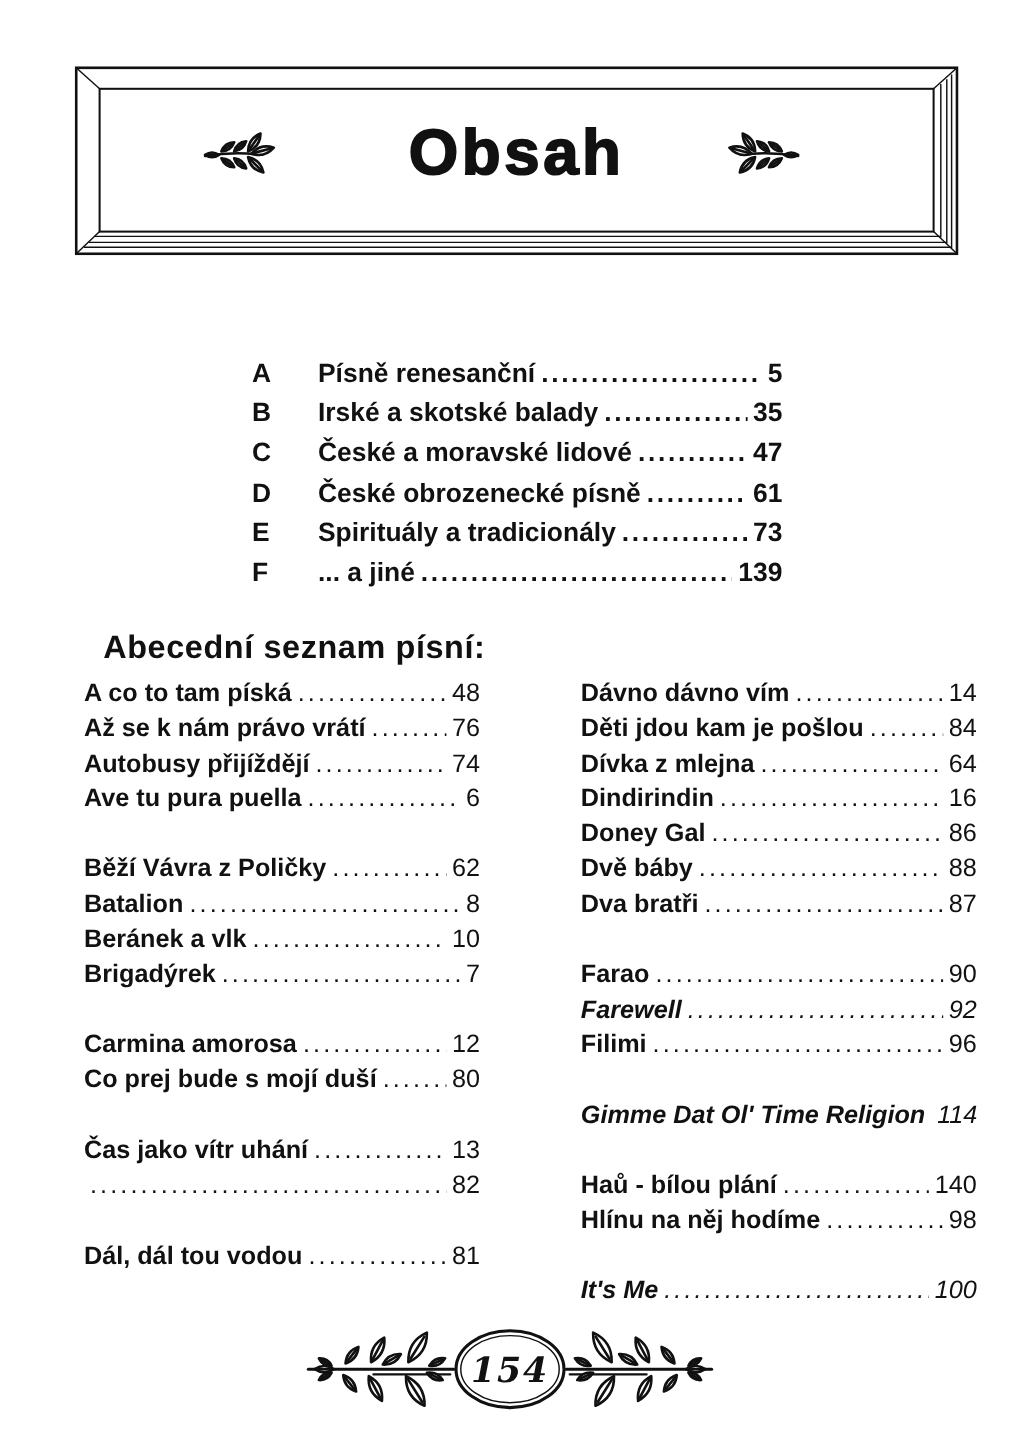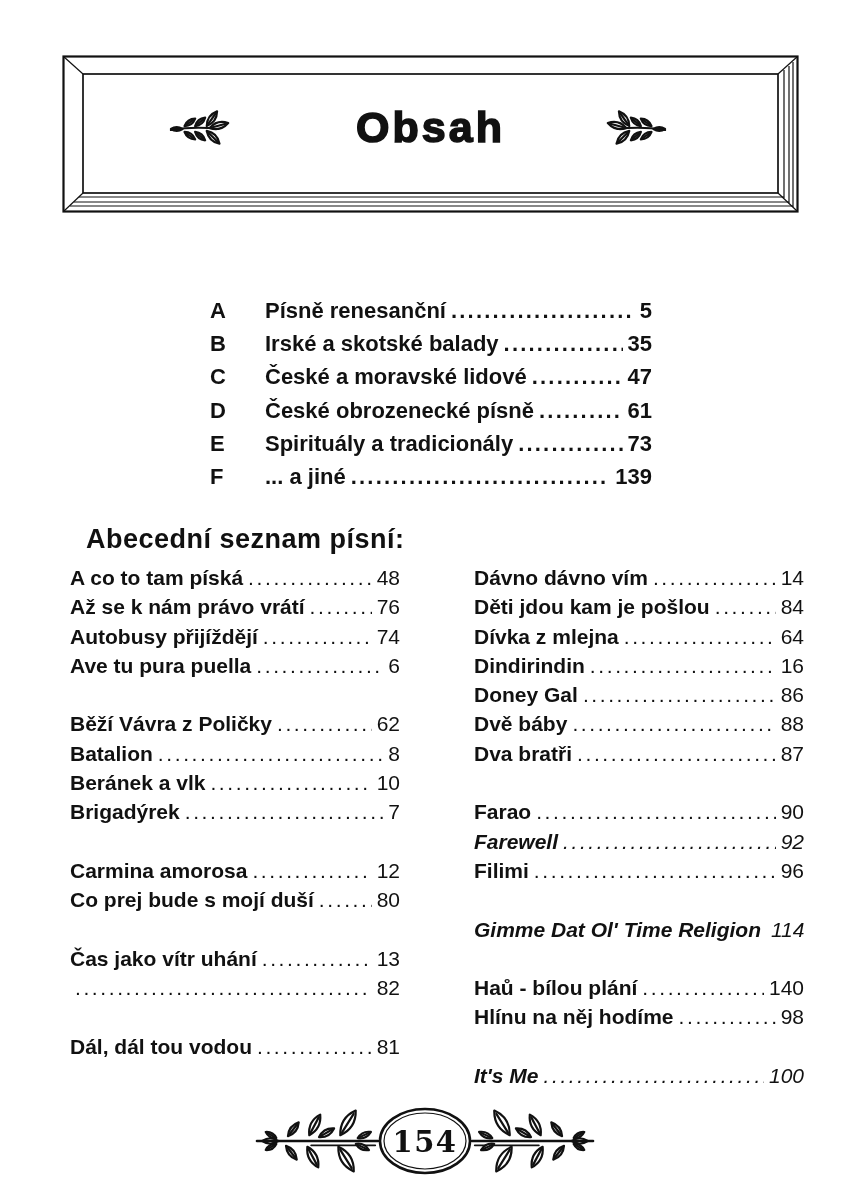--- a/index.html
+++ b/index.html
@@ -7,21 +7,21 @@
     position:relative; width:850px; height:1200px; background:#fff;
     font-family:"Liberation Sans", sans-serif; color:#111; overflow:hidden;
   }
   
   .frame { position:absolute; left:62px; top:55px; width:737px; height:158px; }
   .frame svg.border { position:absolute; left:0; top:0; width:737px; height:158px; }
   .title-wrap { position:absolute; left:0; top:0; right:0; bottom:0;
     display:flex; align-items:center; justify-content:center; }
   h1.title {
     margin:4px; transform:translateY(-7px);
-    font-size:43px; font-weight:bold; letter-spacing:3px;
+    font-size:53px; font-weight:bold; letter-spacing:3px;
     -webkit-text-stroke:1.6px #111;
   }
   .sprig { position:absolute; top:46px; width:62px; height:56px; }
   .sprig.left  { left:106px; }
   .sprig.right { left:544px; transform:scaleX(-1); }
 
   
   .sections { position:absolute; left:210px; top:272px; width:442px; }
   .sec-row { display:flex; align-items:baseline; height:33.2px; line-height:33.2px;
     font-weight:bold; font-size:22px; white-space:nowrap; }
@@ -32,32 +32,32 @@
     content:"................................................................................";
     letter-spacing:2.2px;
   }
   .pagenum { flex:none; }
 
   
   h2.index-heading { position:absolute; left:70px; top:508px; margin:16px;
     font-size:27px; font-weight:bold; letter-spacing:0.5px; }
   .col { position:absolute; top:563px; width:330px; font-size:21px; }
   .col.left  { left:70px; }
-  .col.right { left:474px; }
+  .col.right { left:484px; }
   .song-row { display:flex; align-items:baseline; height:29.3px; line-height:29.3px;
     white-space:nowrap; }
   .song-row .leader::after { letter-spacing:2.6px; }
   .song-title { flex:none;font-weight:bold; }
   .song-row.spacer { visibility:hidden; }
   .song-row.italic { font-style:italic; }
   .song-row.noleader .leader::after { content:""; }
 
   
   .footer { position:absolute; left:0; right:0; top:1104px; height:74px;
-    display:flex; align-items:center; justify-content:center; }
+    display:flex; align-items:center; justify-content:center;font-style:italic; }
   .branch { width:126px; height:72px; }
   .branch.right { transform:scaleX(-1); }
   .oval { width:96px; height:72px; margin:0 -4px; position:relative; z-index:2; }
   .pgnum { font-family:"DejaVu Serif", serif; font-weight:bold;
     font-size:29px; letter-spacing:1.5px; fill:#111; }
   .defs-holder { position:absolute; width:0; height:0; }
 </style>
 </head>
 <body>
 

